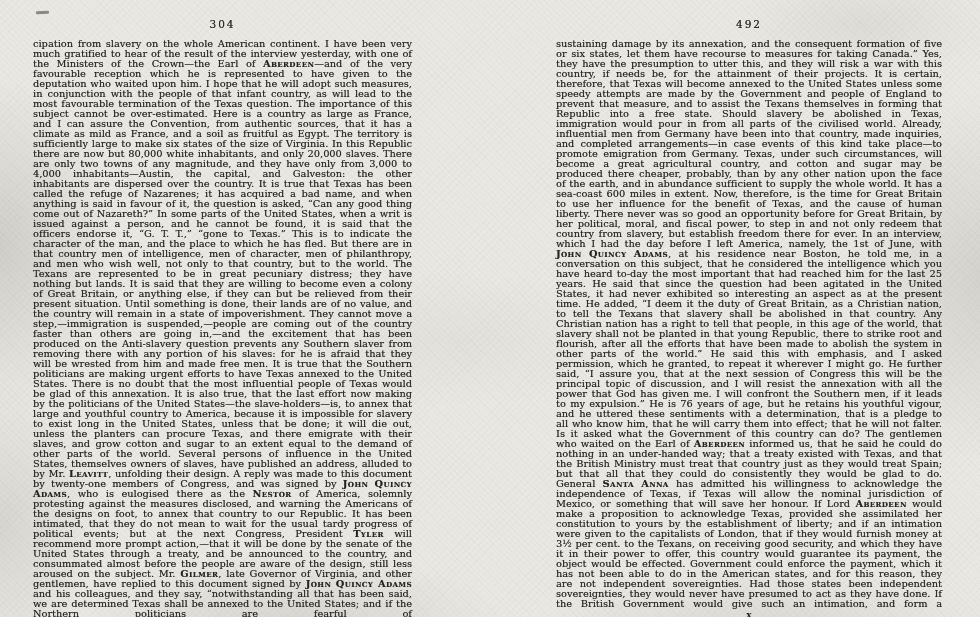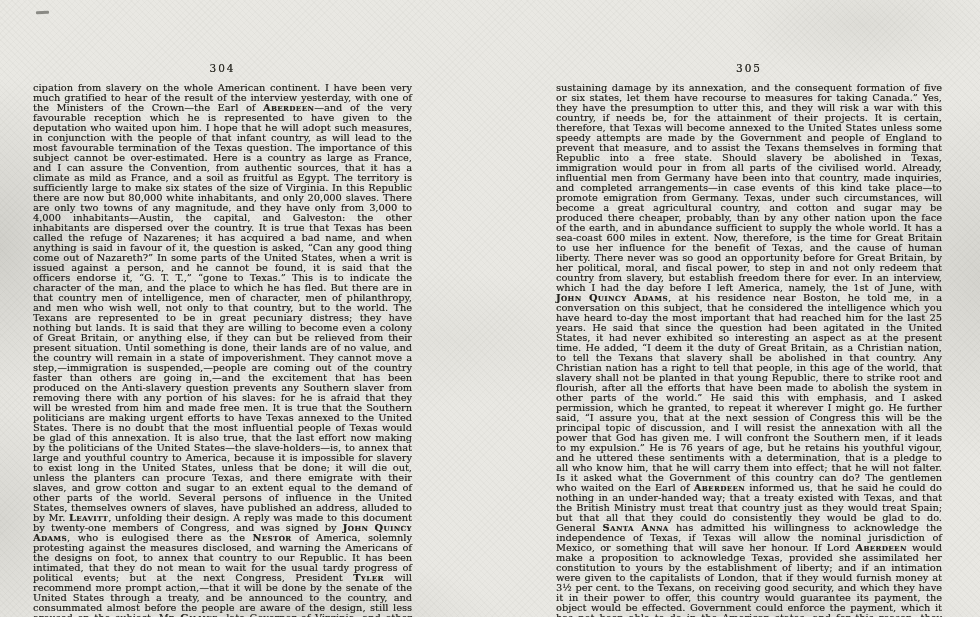--- a/index.html
+++ b/index.html
@@ -51,21 +51,20 @@
   }
   .page-left  { left: 33px;  width: 379px; }
   .page-right { left: 556px; width: 386px; }
   .page-number {
     text-align: center;
     font-size: 10.5px;
     letter-spacing: 2px;
     color: #2c2b25;
     margin-bottom: 9px;
     text-shadow: 0 0 0.4px rgba(40,40,35,0.7);
-    margin-top: 44px;
   }
   .page-body {
     text-align: justify;
     text-align-last: justify;
     font-size: 9.7px;
     line-height: 10px;
     word-spacing: 0.6px;
     letter-spacing: 0.05px;
     color: #25241e;
     text-shadow: 0.25px 0.25px 0.35px rgba(38,37,32,0.55);
@@ -99,17 +98,17 @@
 
 <div class="scan">
   <div class="ink-mark"></div>
 
   <div class="page page-left">
     <div class="page-number">304</div>
     <div class="page-body">cipation from slavery on the whole American continent.  I have been very much gratified to hear of the result of the interview yesterday, with one of the Ministers of the Crown—the Earl of <span class="sc">Aberdeen</span>—and of the very favourable reception which he is represented to have given to the deputation who waited upon him.  I hope that he will adopt such measures, in conjunction with the people of that infant country, as will lead to the most favourable termination of the Texas question.  The importance of this subject cannot be over-estimated. Here is a country as large as France, and I can assure the Convention, from authentic sources, that it has a climate as mild as France, and a soil as fruitful as Egypt.  The territory is sufficiently large to make six states of the size of Virginia.  In this Republic there are now but 80,000 white inhabitants, and only 20,000 slaves.  There are only two towns of any magnitude, and they have only from 3,000 to 4,000 inhabitants—Austin, the capital, and Galveston: the other inhabitants are dispersed over the country.  It is true that Texas has been called the refuge of Nazarenes; it has acquired a bad name, and when anything is said in favour of it, the question is asked, “Can any good thing come out of Nazareth?”  In some parts of the United States, when a writ is issued against a person, and he cannot be found, it is said that the officers endorse it, “G. T. T.,” “gone to Texas.”  This is to indicate the character of the man, and the place to which he has fled.  But there are in that country men of intelligence, men of character, men of philanthropy, and men who wish well, not only to that country, but to the world.  The Texans are represented to be in great pecuniary distress; they have nothing but lands.  It is said that they are willing to become even a colony of Great Britain, or anything else, if they can but be relieved from their present situation.  Until something is done, their lands are of no value, and the country will remain in a state of impoverishment.  They cannot move a step,—immigration is suspended,—people are coming out of the country faster than others are going in,—and the excitement that has been produced on the Anti-slavery question prevents any Southern slaver from removing there with any portion of his slaves: for he is afraid that they will be wrested from him and made free men.  It is true that the Southern politicians are making urgent efforts to have Texas annexed to the United States.  There is no doubt that the most influential people of Texas would be glad of this annexation.  It is also true, that the last effort now making by the politicians of the United States—the slave-holders—is, to annex that large and youthful country to America, because it is impossible for slavery to exist long in the United States, unless that be done; it will die out, unless the planters can procure Texas, and there emigrate with their slaves, and grow cotton and sugar to an extent equal to the demand of other parts of the world. Several persons of influence in the United States, themselves owners of slaves, have published an address, alluded to by Mr. <span class="sc">Leavitt</span>, unfolding their design. A reply was made to this document by twenty-one members of Congress, and was signed by <span class="sc">John</span> <span class="sc">Quincy</span> <span class="sc">Adams</span>, who is eulogised there as the <span class="sc">Nestor</span> of America, solemnly protesting against the measures disclosed, and warning the Americans of the designs on foot, to annex that country to our Republic.  It has been intimated, that they do not mean to wait for the usual tardy progress of political events; but at the next Congress, President <span class="sc">Tyler</span> will recommend more prompt action,—that it will be done by the senate of the United States through a treaty, and be announced to the country, and consummated almost before the people are aware of the design, still less aroused on the subject. Mr. <span class="sc">Gilmer</span>, late Governor of Virginia, and other gentlemen, have replied to this document signed by <span class="sc">John</span> <span class="sc">Quincy</span> <span class="sc">Adams</span> and his colleagues, and they say, “notwithstanding all that has been said, we are determined Texas shall be annexed to the United States; and if the Northern politicians are fearful of</div>
   </div>
 
   <div class="page page-right">
-    <div class="page-number">305</div>
+    <div class="page-number">492</div>
     <div class="page-body">sustaining damage by its annexation, and the consequent formation of five or six states, let them have recourse to measures for taking Canada.”  Yes, they have the presumption to utter this, and they will risk a war with this country, if needs be, for the attainment of their projects.  It is certain, therefore, that Texas will become annexed to the United States unless some speedy attempts are made by the Government and people of England to prevent that measure, and to assist the Texans themselves in forming that Republic into a free state. Should slavery be abolished in Texas, immigration would pour in from all parts of the civilised world.  Already, influential men from Germany have been into that country, made inquiries, and completed arrangements—in case events of this kind take place—to promote emigration from Germany.  Texas, under such circumstances, will become a great agricultural country, and cotton and sugar may be produced there cheaper, probably, than by any other nation upon the face of the earth, and in abundance sufficient to supply the whole world. It has a sea-coast 600 miles in extent.  Now, therefore, is the time for Great Britain to use her influence for the benefit of Texas, and the cause of human liberty.  There never was so good an opportunity before for Great Britain, by her political, moral, and fiscal power, to step in and not only redeem that country from slavery, but establish freedom there for ever.  In an interview, which I had the day before I left America, namely, the 1st of June, with <span class="sc">John</span> <span class="sc">Quincy</span> <span class="sc">Adams</span>, at his residence near Boston, he told me, in a conversation on this subject, that he considered the intelligence which you have heard to-day the most important that had reached him for the last 25 years.  He said that since the question had been agitated in the United States, it had never exhibited so interesting an aspect as at the present time.  He added, “I deem it the duty of Great Britain, as a Christian nation, to tell the Texans that slavery shall be abolished in that country.  Any Christian nation has a right to tell that people, in this age of the world, that slavery shall not be planted in that young Republic, there to strike root and flourish, after all the efforts that have been made to abolish the system in other parts of the world.”  He said this with emphasis, and I asked permission, which he granted, to repeat it wherever I might go. He further said, “I assure you, that at the next session of Congress this will be the principal topic of discussion, and I will resist the annexation with all the power that God has given me.  I will confront the Southern men, if it leads to my expulsion.”  He is 76 years of age, but he retains his youthful vigour, and he uttered these sentiments with a determination, that is a pledge to all who know him, that he will carry them into effect; that he will not falter.  Is it asked what the Government of this country can do?  The gentlemen who waited on the Earl of <span class="sc">Aberdeen</span> informed us, that he said he could do nothing in an under-handed way; that a treaty existed with Texas, and that the British Ministry must treat that country just as they would treat Spain; but that all that they could do consistently they would be glad to do.  General <span class="sc">Santa</span> <span class="sc">Anna</span> has admitted his willingness to acknowledge the independence of Texas, if Texas will allow the nominal jurisdiction of Mexico, or something that will save her honour.  If Lord <span class="sc">Aberdeen</span> would make a proposition to acknowledge Texas, provided she assimilated her constitution to yours by the establishment of liberty; and if an intimation were given to the capitalists of London, that if they would furnish money at 3½ per cent. to the Texans, on receiving good security, and which they have it in their power to offer, this country would guarantee its payment, the object would be effected.  Government could enforce the payment, which it has not been able to do in the American states, and for this reason, they are not independent sovereignties.  Had those states been independent sovereignties, they would never have presumed to act as they have done.  If the British Government would give such an intimation, and form a</div>
     <div class="sig-mark">x</div>
   </div>
 </div>
 
 </body></html>

